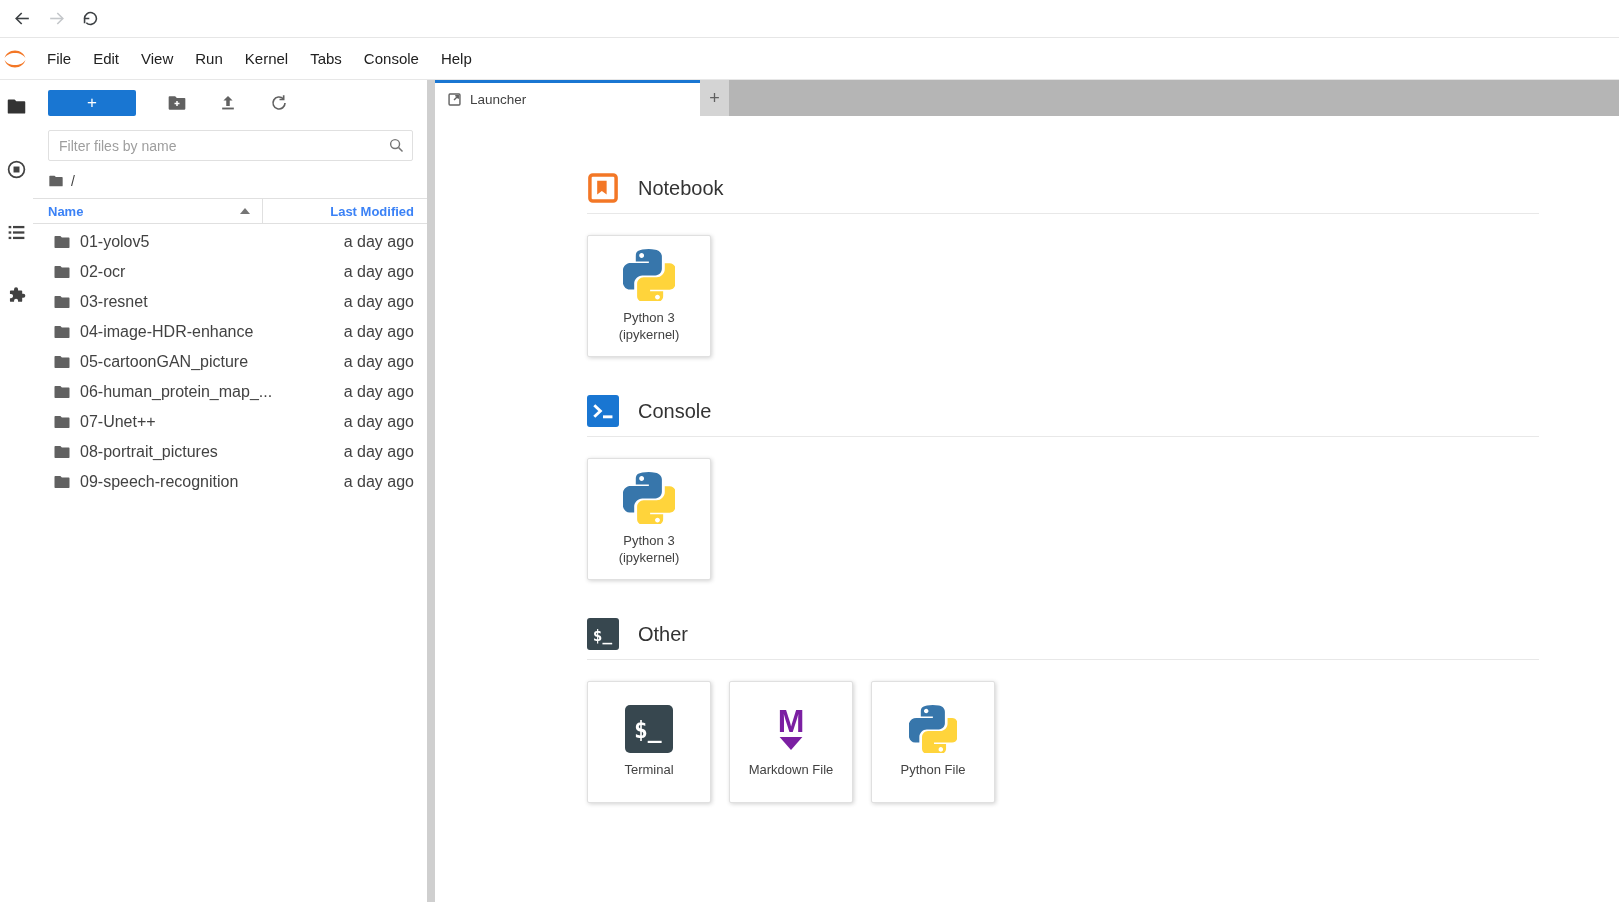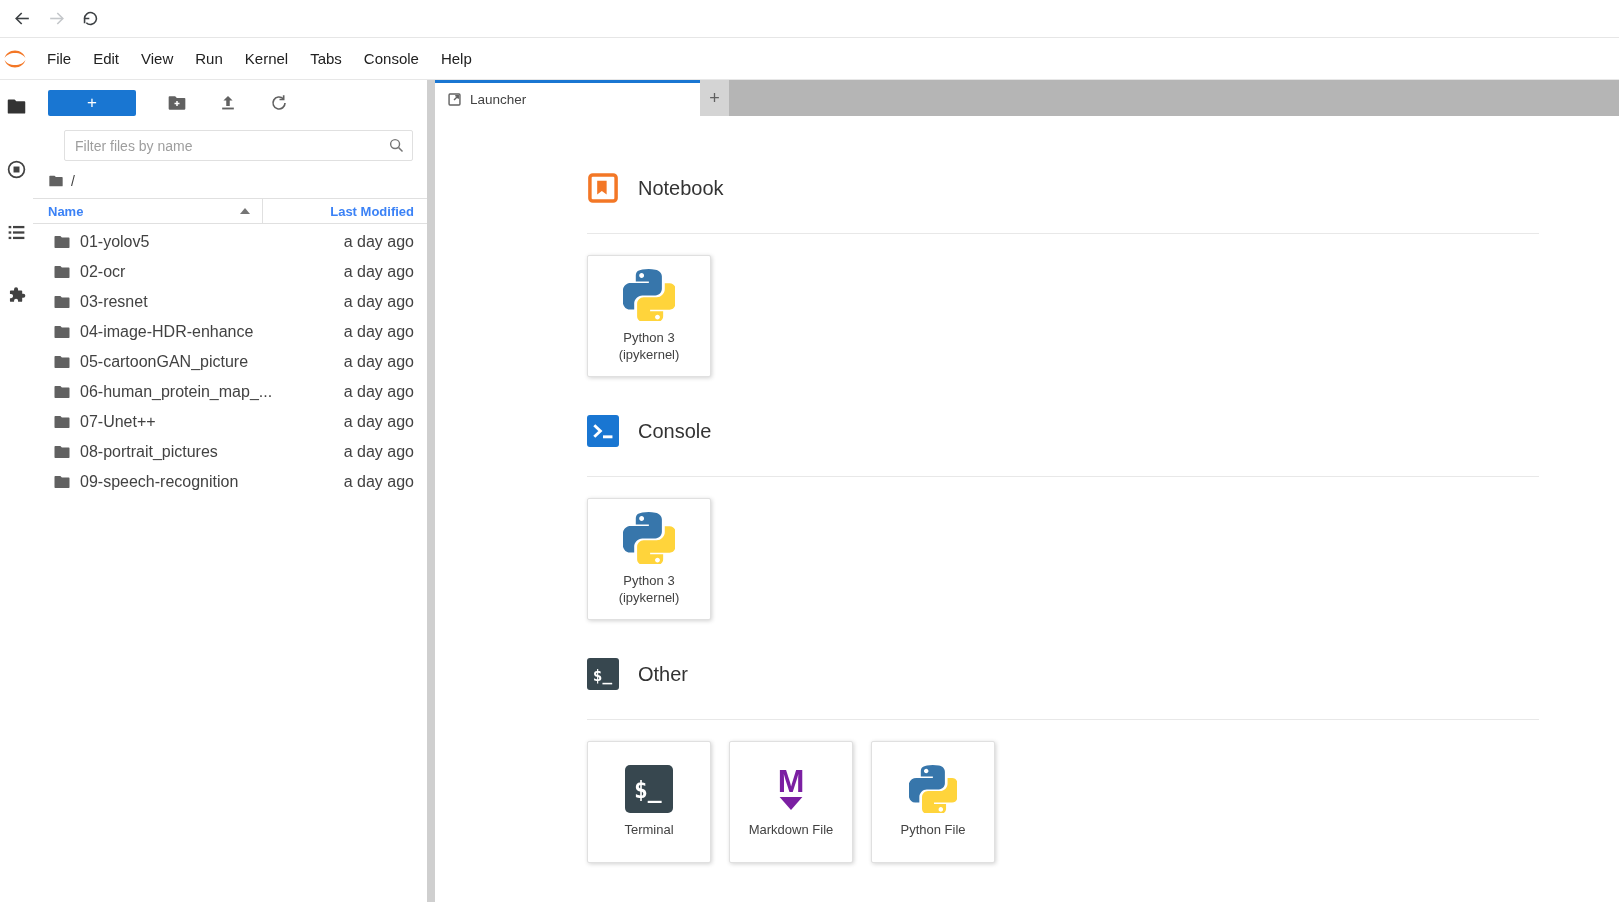--- a/index.html
+++ b/index.html
@@ -35,21 +35,21 @@
   .act-icon svg { width:100%; height:100%; display:block; }
 
   
   .filebrowser { width:394px; background:#fff; display:flex; flex-direction:column; }
   .fb-toolbar { display:flex; align-items:center; padding:10px 14px 4px 15px; }
   .new-launcher-btn { width:88px; height:26px; background:#1976d2; color:#fff;
                       border:none; border-radius:2px; font-size:17px; line-height:24px;
                       cursor:pointer; }
   .tb-icon { width:20px; height:20px; margin-left:31px; cursor:pointer; }
   .tb-icon svg { width:100%; height:100%; display:block; }
-  .fb-filter { position:relative; margin:10px 14px 6px 31px; }
+  .fb-filter { position:relative; margin:10px 14px 6px 15px; }
   .fb-filter input { width:100%; height:31px; border:1px solid #e0e0e0; border-radius:2px;
                      padding:0 32px 0 10px; font-size:14px; color:#424242;
                      font-family:"Liberation Sans", sans-serif; }
   .fb-filter input::placeholder { color:#9e9e9e; }
   .search-icon { position:absolute; right:8px; top:7px; width:17px; height:17px; }
   .search-icon svg { width:100%; height:100%; display:block; }
   .fb-breadcrumb { display:flex; align-items:center; gap:7px; padding:6px 15px 9px; cursor:pointer; }
   .bc-slash { font-size:14px; color:#424242; }
   .fb-listheader { display:flex; align-items:center; height:26px;
                    border-top:1px solid #e0e0e0; border-bottom:1px solid #e0e0e0;
@@ -76,21 +76,21 @@
          display:flex; align-items:center; gap:8px; padding:0 12px;
          font-size:13.5px; color:#424242; cursor:pointer; }
   .tab-icon { width:15px; height:15px; } .tab-icon svg{width:100%;height:100%;display:block;}
   .addtab { width:29px; background:#d4d4d4; display:flex; align-items:center;
             justify-content:center; font-size:18px; color:#616161; cursor:pointer; }
   .tabfill { flex:1; background:#b5b5b5; }
 
   
   .launcher { flex:1; padding:56px 80px 0 152px; background:#fff; overflow:hidden; }
   .section { margin-bottom:38px; }
-  .section-header { display:flex; align-items:center; gap:19px; padding-bottom:29px;
+  .section-header { display:flex; align-items:center; gap:19px; padding-bottom:9px;
                     border-bottom:1px solid #e8e8e8; }
   .sec-icon { width:32px; height:32px; } .sec-icon svg{width:100%;height:100%;display:block;}
   .section-title { font-size:20px; color:#333; }
   .cards { display:flex; gap:18px; margin-top:21px; }
   .card { width:124px; height:122px; background:#fff; border:1px solid #e0e0e0; border-radius:2px;
           box-shadow:1px 1px 4px rgba(0,0,0,0.18); display:flex; flex-direction:column;
           align-items:center; justify-content:center; gap:9px; padding:0; cursor:pointer; }
   .card-logo { width:52px; height:52px; } .card-logo svg{width:100%;height:100%;display:block;}
   .card-icon { width:48px; height:48px; } .card-icon svg{width:100%;height:100%;display:block;}
   .card-label { font-size:13px; color:#424242; text-align:center; line-height:1.3; }

